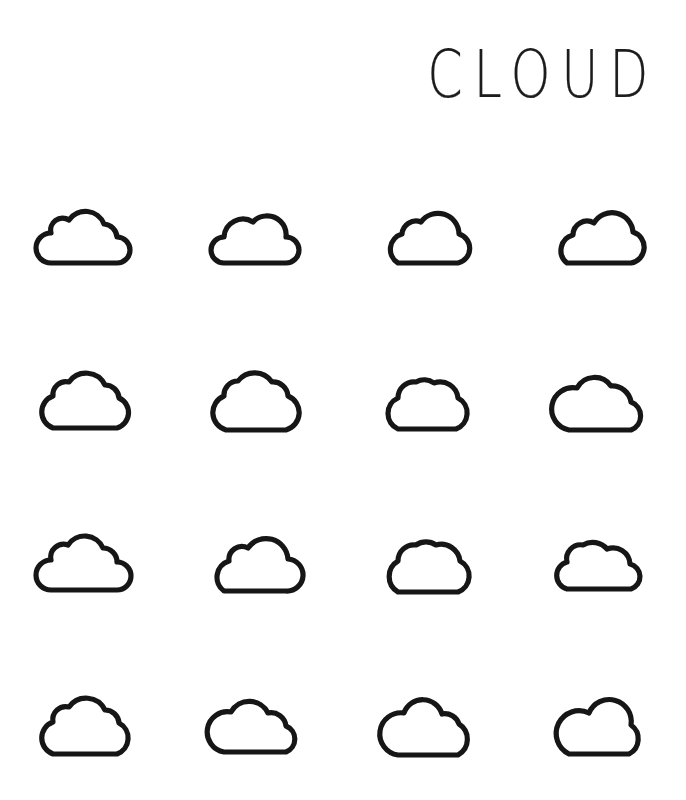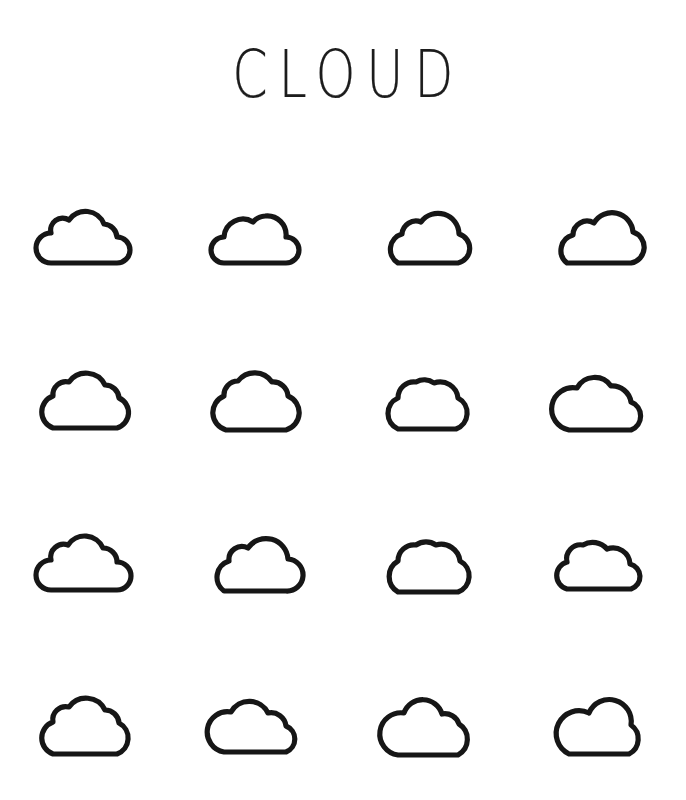--- a/index.html
+++ b/index.html
@@ -24,21 +24,21 @@
   }
   
   .title-wrap {
     position: absolute;
     top: 0;
     left: 0;
     width: 686px;
     height: 150px;
     display: flex;
     align-items: center;
-    justify-content: center;
+    justify-content: flex-end;
   }
   .title {
     font-family: "DejaVu Sans", sans-serif;
     font-weight: 300;
     font-size: 62px;
     line-height: 1;
     letter-spacing: 13px;
     text-indent: 13px;
     color: #1c1c1c;
     transform: scaleX(0.82) scaleY(1.06);

